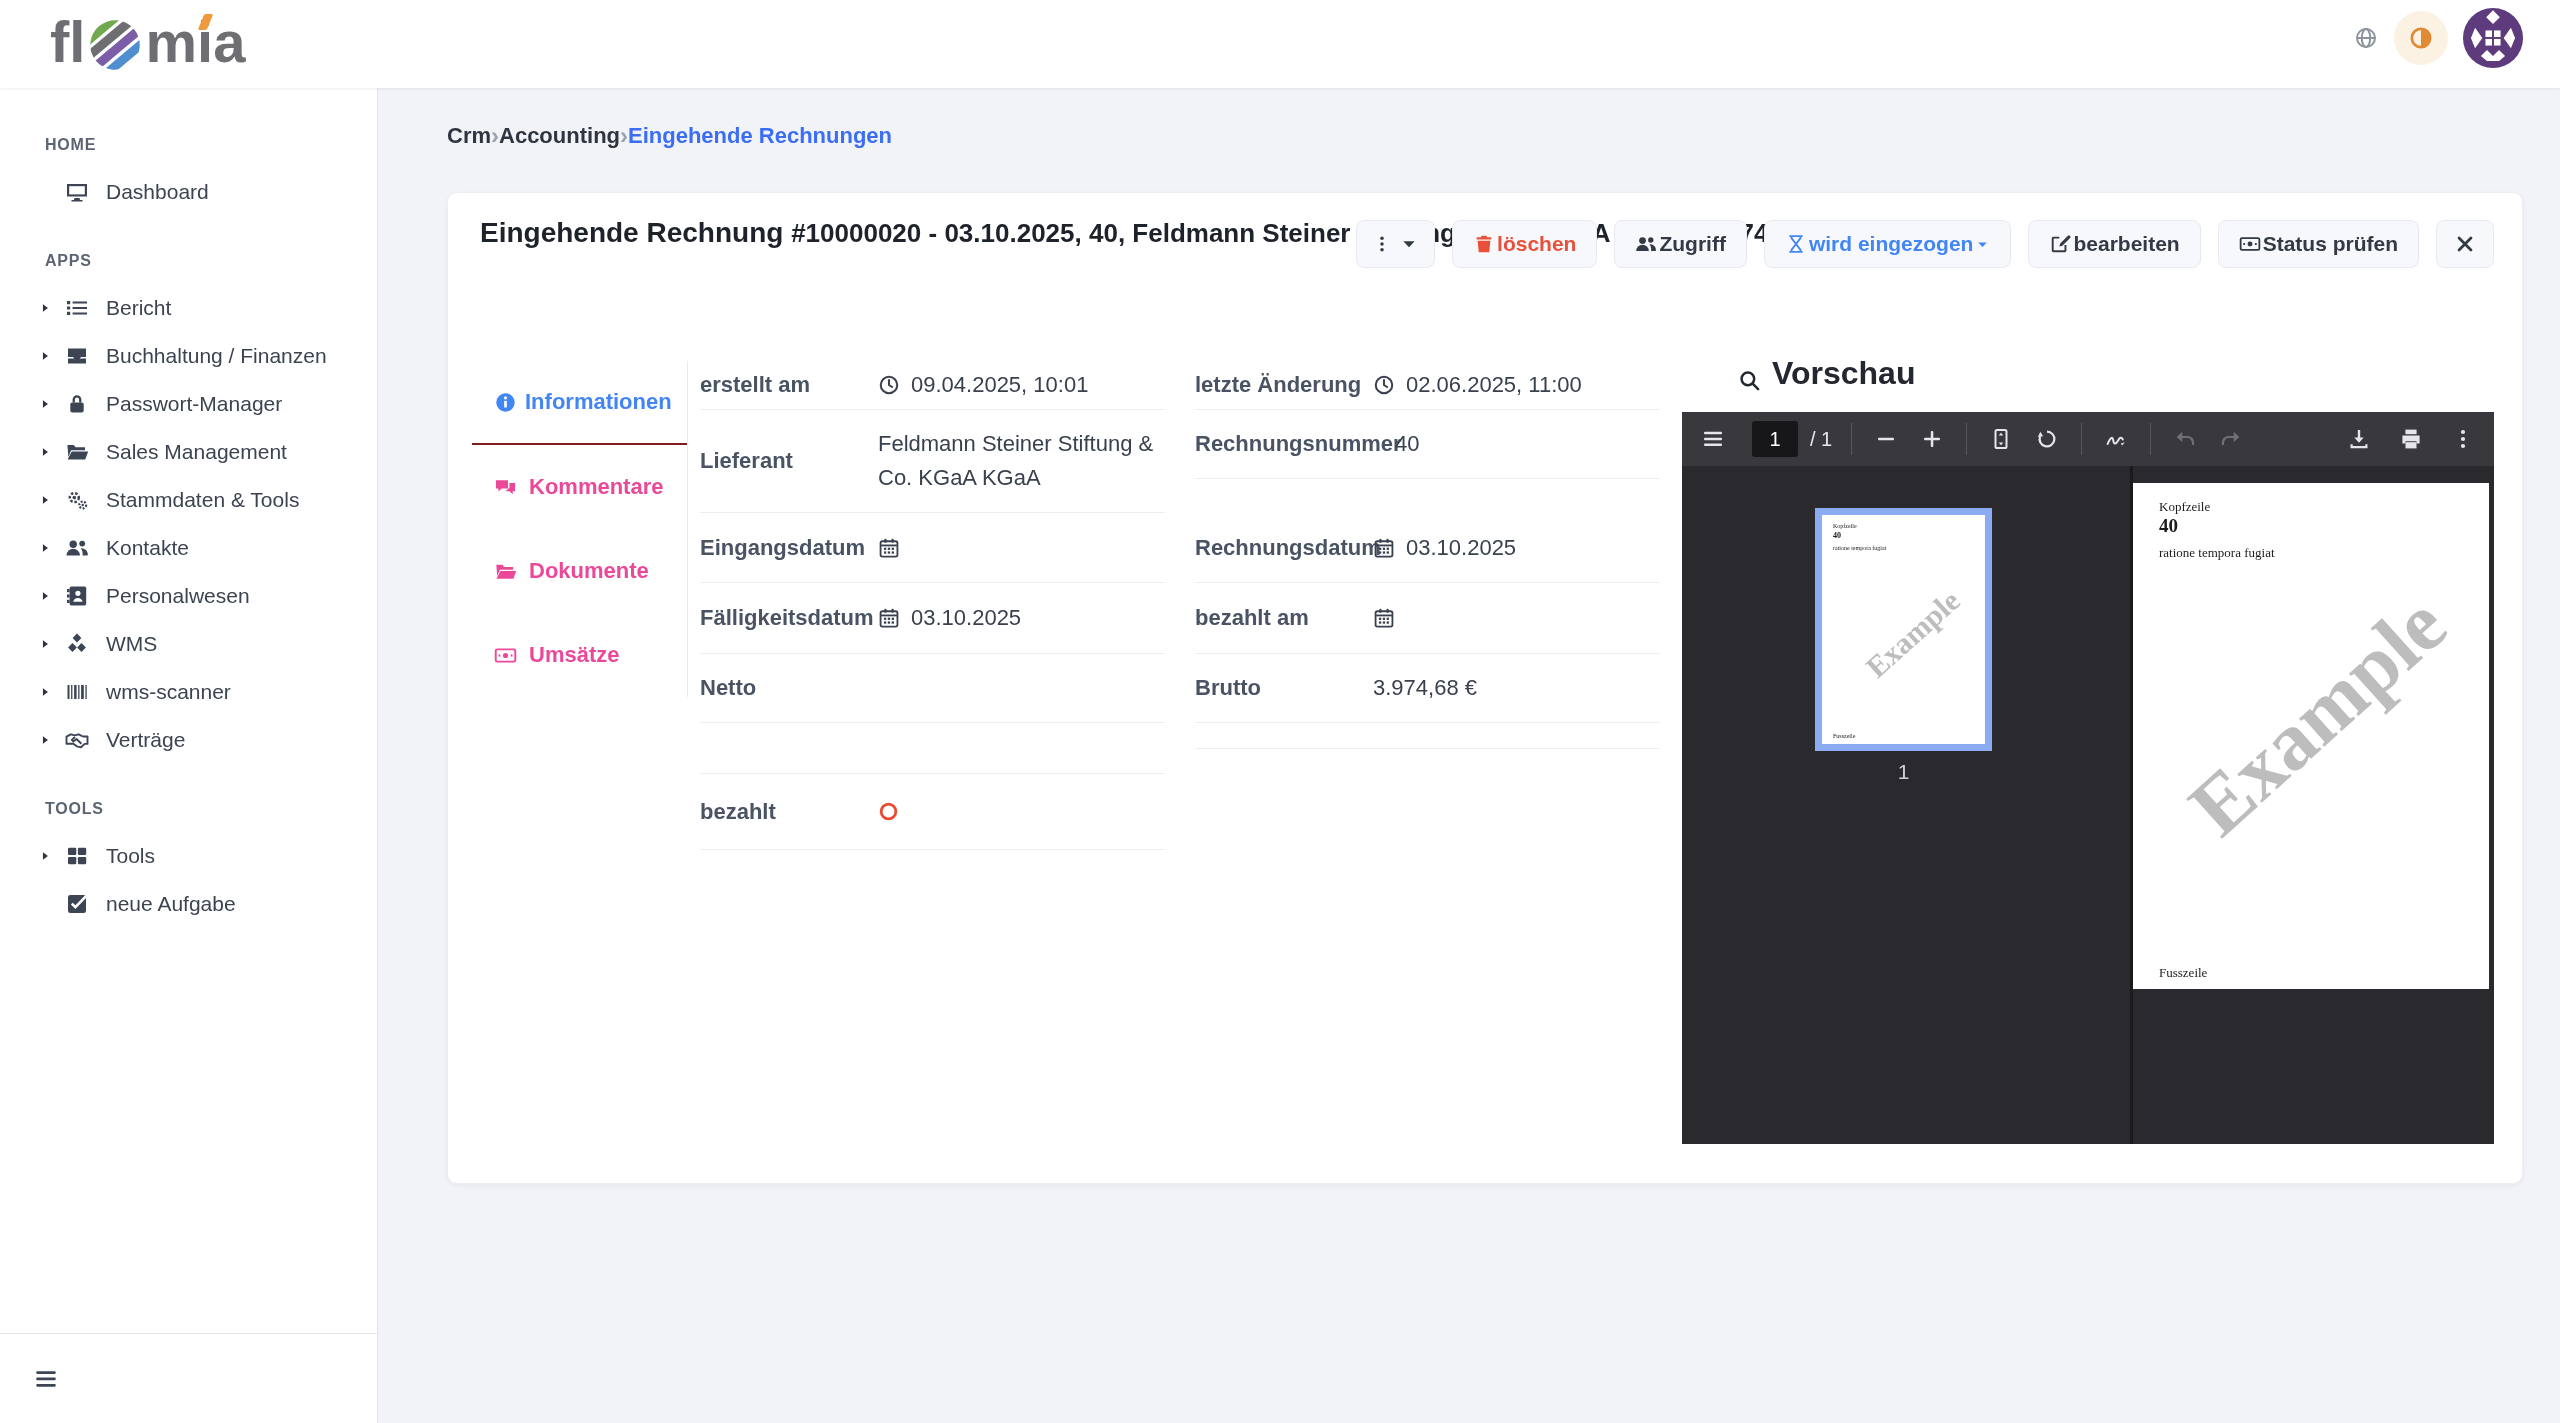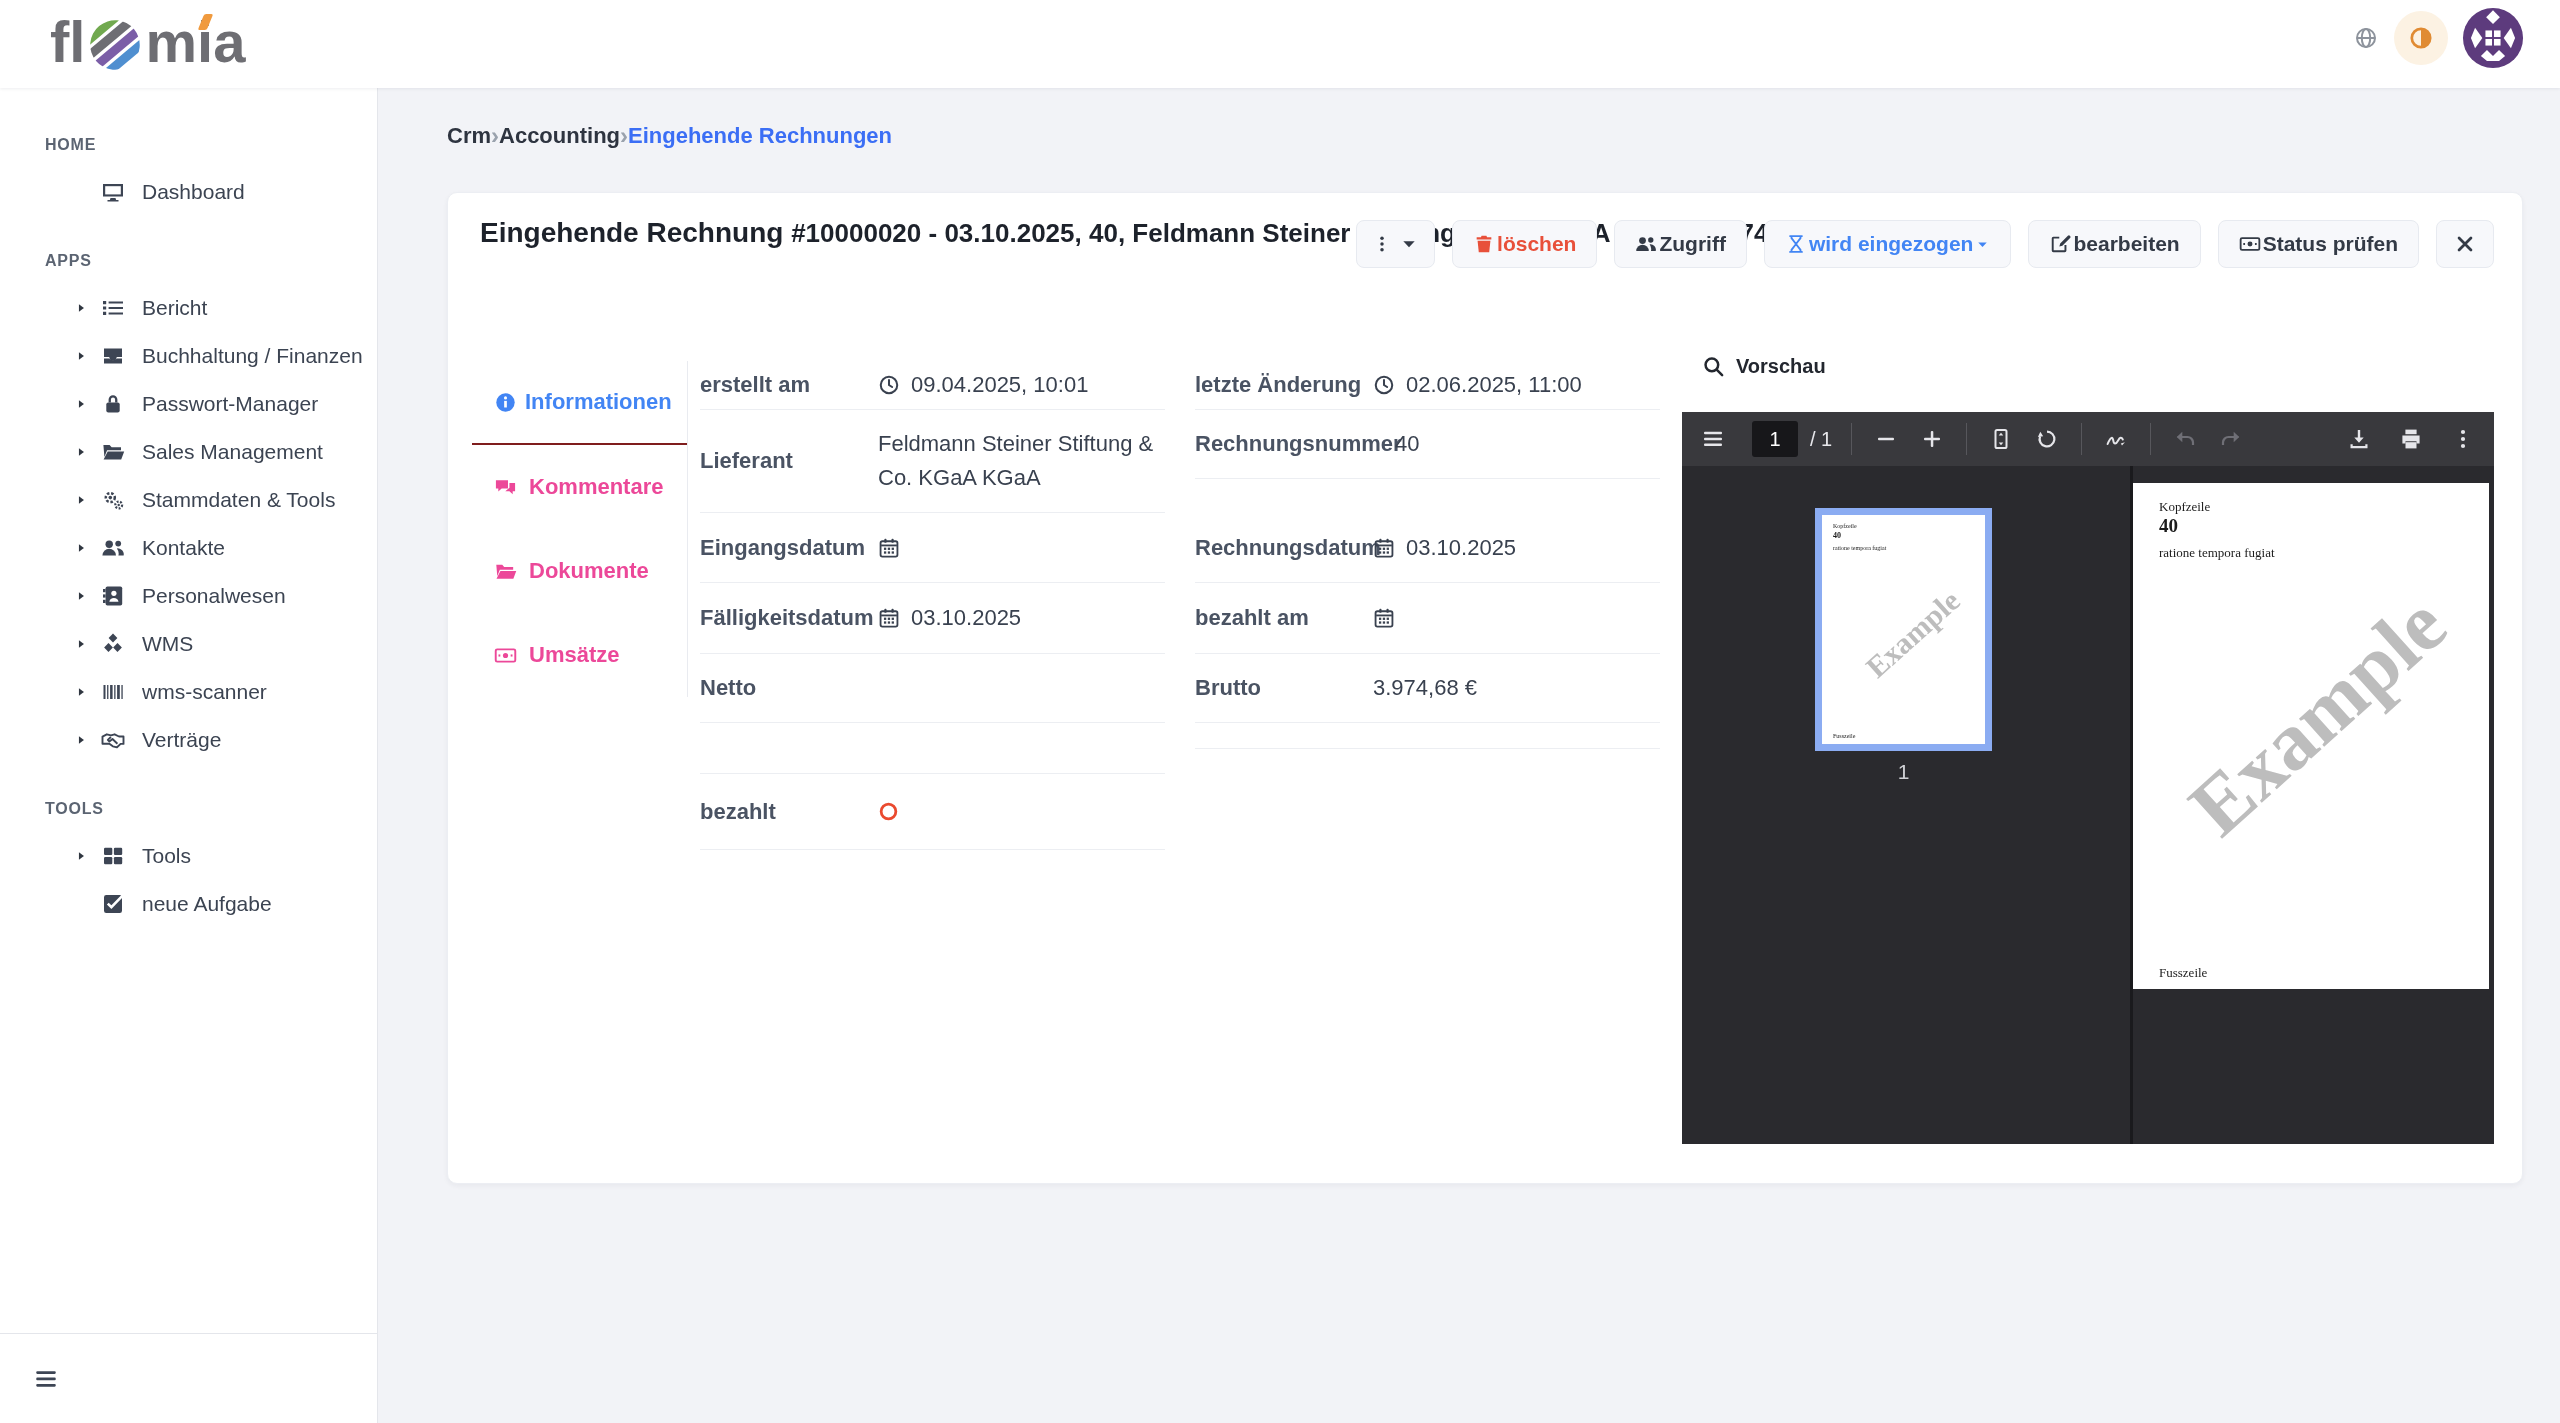--- a/index.html
+++ b/index.html
@@ -22,21 +22,21 @@
   .hdr-right-btn { position:absolute; border:none; background:transparent; cursor:pointer; }
   .hdr-globe { right:182px; top:26px; width:24px; height:24px; color:#8d939c; }
   .hdr-theme { right:112px; top:11px; width:54px; height:54px; border-radius:50%; background:#fcf2e3; display:flex; align-items:center; justify-content:center; color:#e08b33; }
   .hdr-theme .icon { width:26px; height:26px; }
   .hdr-avatar { right:36px; top:7px; width:62px; height:62px; border-radius:50%; overflow:hidden; }
 
   
   .sidebar { position:absolute; left:0; top:88px; bottom:0; width:378px; background:#fff; border-right:1px solid #e4e6eb; z-index:5; }
   .section-label { margin:36px 0 14px 45px; font-size:16px; font-weight:bold; letter-spacing:.8px; color:#5b6472; }
   .section-label.first { margin-top:48px; }
-  .nav-item { height:48px; display:flex; align-items:center; padding-left:38px; cursor:pointer;margin-left:36px; }
+  .nav-item { height:48px; display:flex; align-items:center; padding-left:38px; cursor:pointer; }
   .nav-caret { width:14px; height:14px; margin-right:10px; color:#2f3640; }
   .nav-caret.empty { visibility:hidden; }
   .nav-icon { width:30px; height:24px; margin-right:14px; color:#3d4554; display:flex; justify-content:center; }
   .nav-icon .icon { width:24px; height:24px; }
   .nav-label { font-size:21px; color:#3c4452; }
   .sidebar-footer { position:absolute; left:0; right:0; bottom:0; height:90px; border-top:1px solid #e4e6eb; display:flex; align-items:center; padding-left:33px; background:#fff; }
   .sidebar-footer .icon { width:26px; height:26px; color:#3d4554; cursor:pointer; }
 
   
   .main { position:absolute; left:379px; top:88px; right:0; bottom:0; }
@@ -73,21 +73,21 @@
   .frow { display:flex; align-items:center; border-bottom:1px solid #eceef2; }
   .frow.noline { border-bottom:none; }
   .flabel { width:178px; flex:none; font-size:22px; font-weight:bold; color:#4a5363; }
   .fvalue { display:flex; align-items:center; gap:11px; font-size:22px; color:#39414f; line-height:34px; }
   .fvalue .icon { width:22px; height:22px; color:#39414f; }
   .fvalue .icon.ring { width:21px; height:21px; color:#ea4a2f; cursor:pointer; }
   .h49{height:49px} .h103{height:103px} .h70{height:70px} .h71{height:71px}
   .h69{height:69px} .h51{height:51px} .h76{height:76px} .h34{height:34px} .h26{height:26px}
 
   
-  .preview-title { position:absolute; left:1254px; top:162px; display:flex; align-items:flex-end; gap:11px; font-size:20px; font-weight:bold; color:#23272f; }
+  .preview-title { position:absolute; left:1290px; top:162px; display:flex; align-items:flex-end; gap:11px; font-size:32px; font-weight:bold; color:#23272f; }
   .preview-title .icon { width:23px; height:23px; }
   .viewer { position:absolute; left:1234px; top:219px; width:812px; height:732px; background:#2a2a2e; }
   .v-toolbar { position:absolute; left:0; top:0; right:0; height:54px; background:#39393d; display:flex; align-items:center; padding:0 16px; }
   .tbtn { background:transparent; border:none; color:#e6e6ea; width:30px; height:30px; padding:3px; cursor:pointer; }
   .tbtn.disabled { color:#6f6f76; }
   .page-input { width:46px; height:36px; margin-left:24px; background:#17171a; border:none; border-radius:3px; color:#fff; font-size:20px; text-align:center; font-family:inherit; }
   .page-total { color:#e8e8ec; font-size:20px; margin-left:12px; }
   .vsep { width:1px; height:32px; background:#57575c; margin:0 19px; }
   .tgap { width:16px; }
   .v-right { margin-left:auto; display:flex; align-items:center; gap:22px; }

